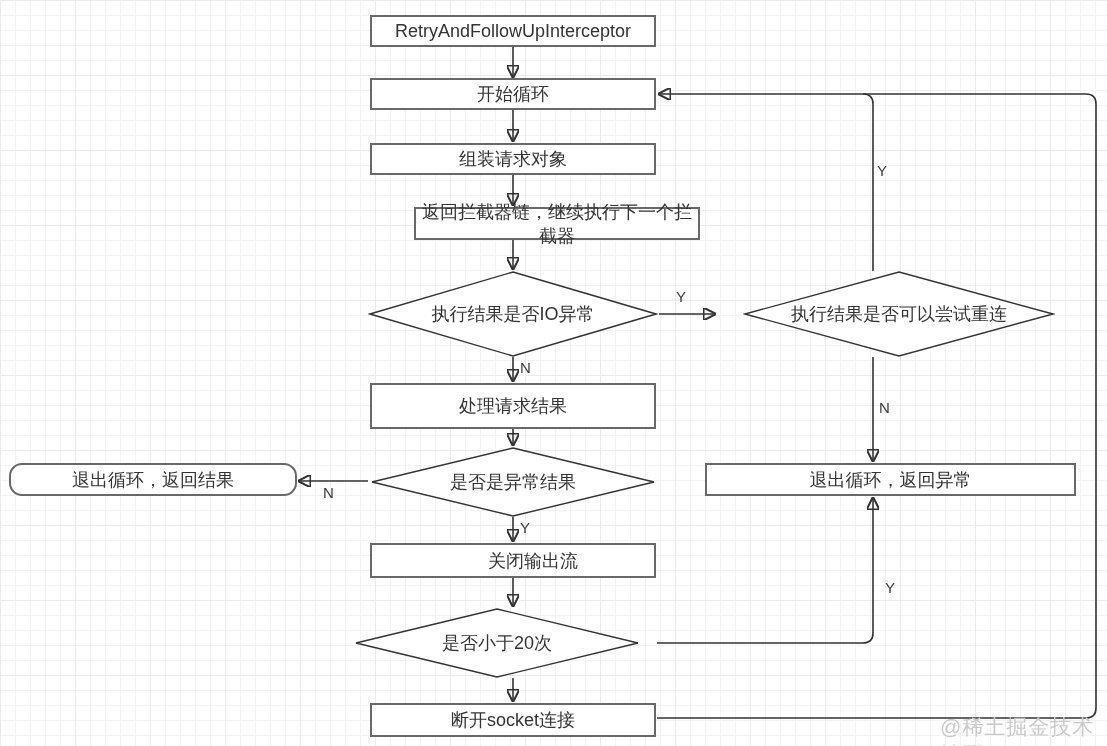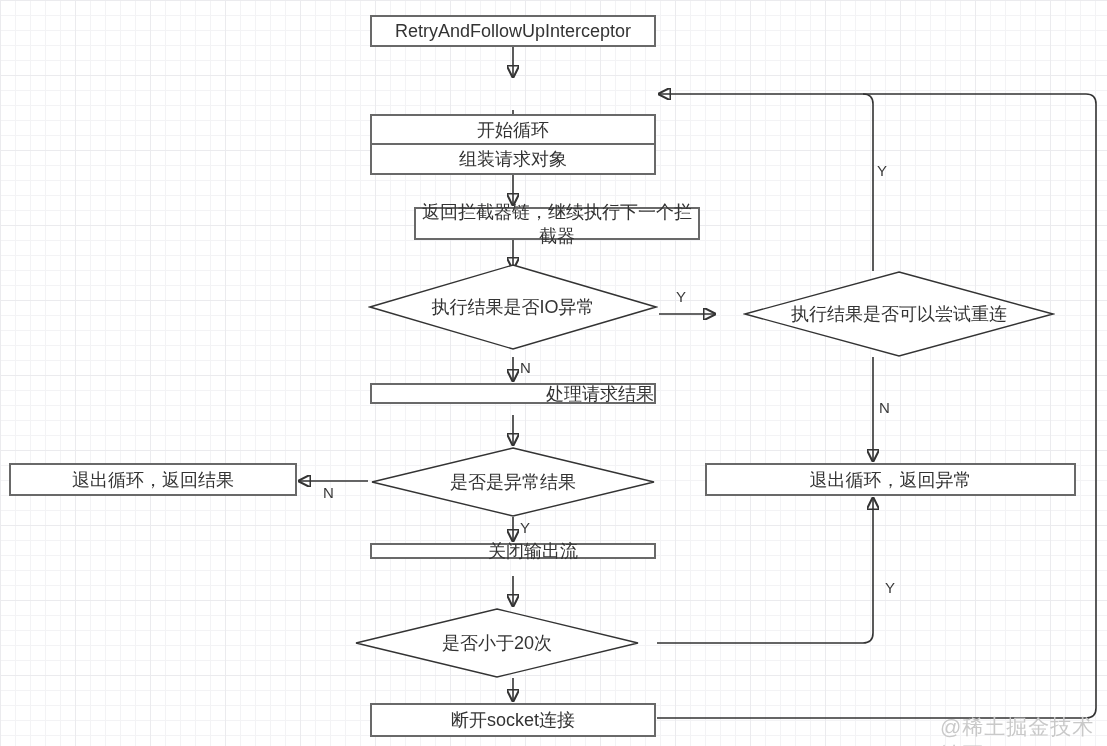--- a/index.html
+++ b/index.html
@@ -97,46 +97,46 @@
     <path d="M513,678 V701" marker-end="url(#arrow)"></path>
     <path d="M873,357 V461" marker-end="url(#arrow)"></path>
     <path d="M657,643 H863 Q873,643 873,633 V498" marker-end="url(#arrow)"></path>
     <path d="M873,271 V104 Q873,94 863,94"></path>
     <path d="M657,718 H1086 Q1096,718 1096,708 V104 Q1096,94 1086,94 H659" marker-end="url(#arrow)"></path>
   </svg>
 
   <div class="node process" style="left:370px; top:15px;  width:286px; height:32px;">
     <span>RetryAndFollowUpInterceptor</span>
   </div>
-  <div class="node process" style="left:370px; top:78px;  width:286px; height:32px;margin-top:36px;">
+  <div class="node process" style="left:370px; top:78px;  width:286px; height:32px;">
     <span>开始循环</span>
   </div>
   <div class="node process" style="left:370px; top:143px; width:286px; height:32px;">
     <span>组装请求对象</span>
   </div>
   <div class="node process" style="left:370px; top:207px; width:286px; height:33px;margin-left:44px;">
     <span>返回拦截器链，继续执行下一个拦截器</span>
   </div>
-  <div class="node process" style="left:370px; top:383px; width:286px; height:21px;justify-content:flex-end;">
+  <div class="node process" style="left:370px; top:383px; width:286px; height:46px;">
     <span>处理请求结果</span>
   </div>
-  <div class="node process" style="left:9px;   top:463px; width:288px; height:33px;">
+  <div class="node process" style="left:9px;   top:463px; width:288px; height:33px;border-radius:13px;">
     <span>退出循环，返回结果</span>
   </div>
   <div class="node process" style="left:705px; top:463px; width:371px; height:33px;">
     <span>退出循环，返回异常</span>
   </div>
-  <div class="node process" style="left:370px; top:543px; width:286px; height:16px;padding-left:40px;">
+  <div class="node process" style="left:370px; top:543px; width:286px; height:35px;padding-left:40px;">
     <span>关闭输出流</span>
   </div>
   <div class="node process" style="left:370px; top:703px; width:286px; height:34px;">
     <span>断开socket连接</span>
   </div>
 
-  <div class="node decision" style="left:368px; top:264px; width:290px; height:86px;">
+  <div class="node decision" style="left:368px; top:271px; width:290px; height:86px;">
     <svg width="290" height="86">
       <polygon points="145,1 288,43 145,85 2,43" fill="#ffffff" stroke="#333333" stroke-width="1.4"></polygon>
     </svg>
     <span class="lbl">执行结果是否IO异常</span>
   </div>
   <div class="node decision" style="left:743px; top:271px; width:312px; height:86px;">
     <svg width="312" height="86">
       <polygon points="156,1 310,43 156,85 2,43" fill="#ffffff" stroke="#333333" stroke-width="1.4"></polygon>
     </svg>
     <span class="lbl">执行结果是否可以尝试重连</span>

